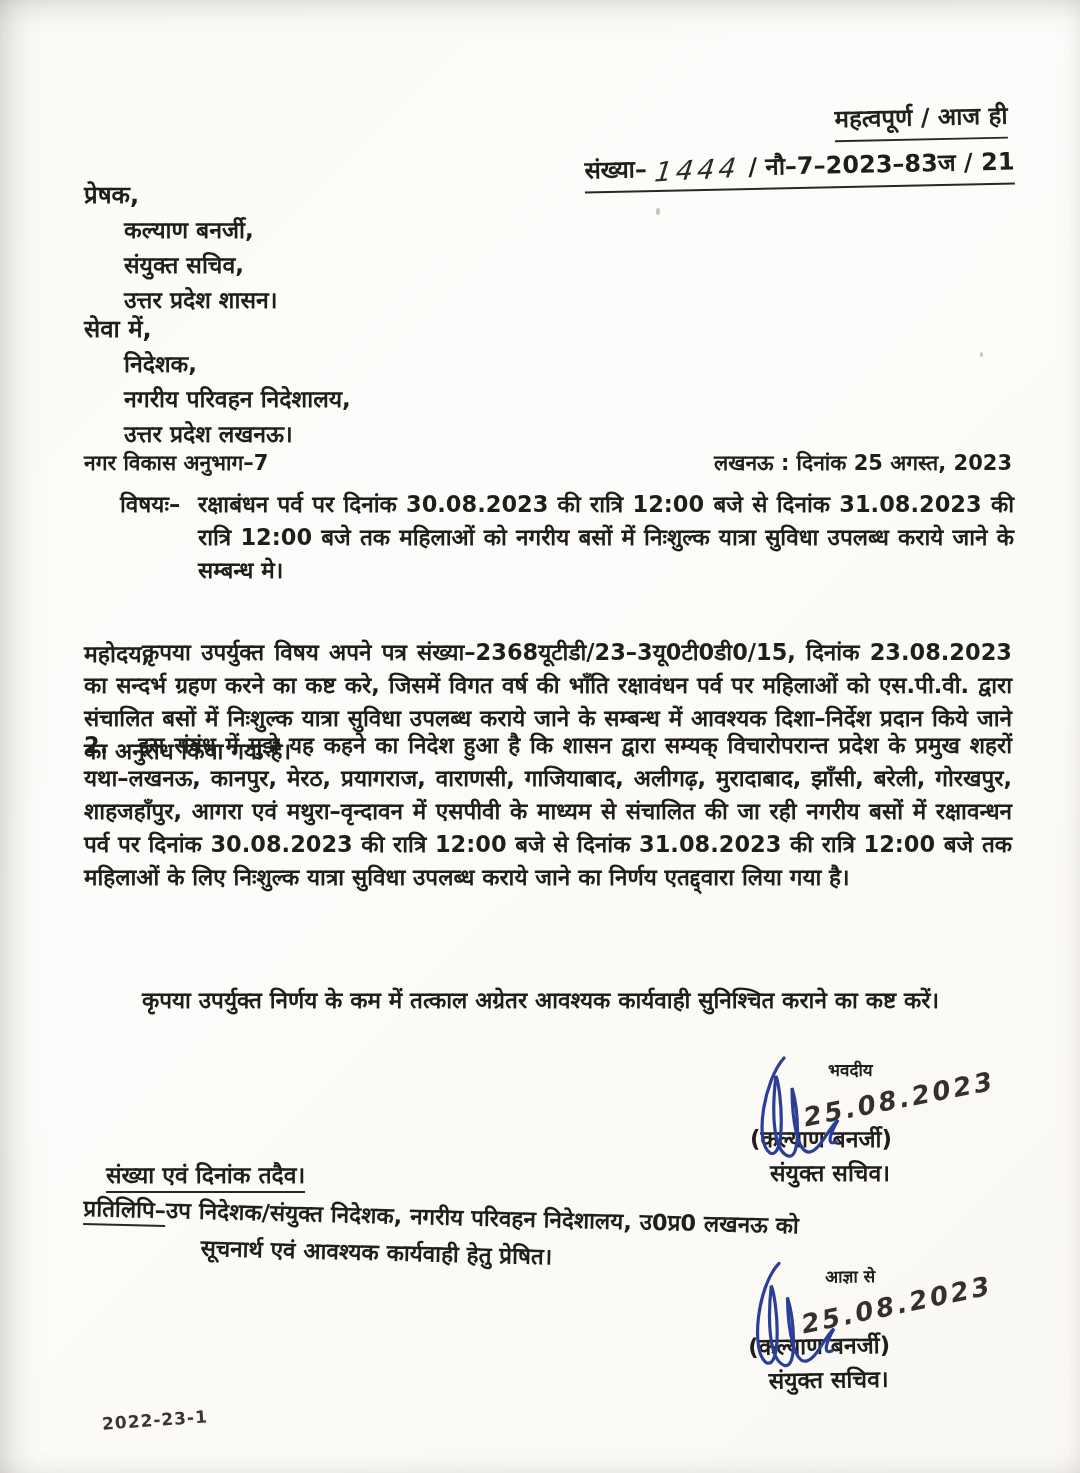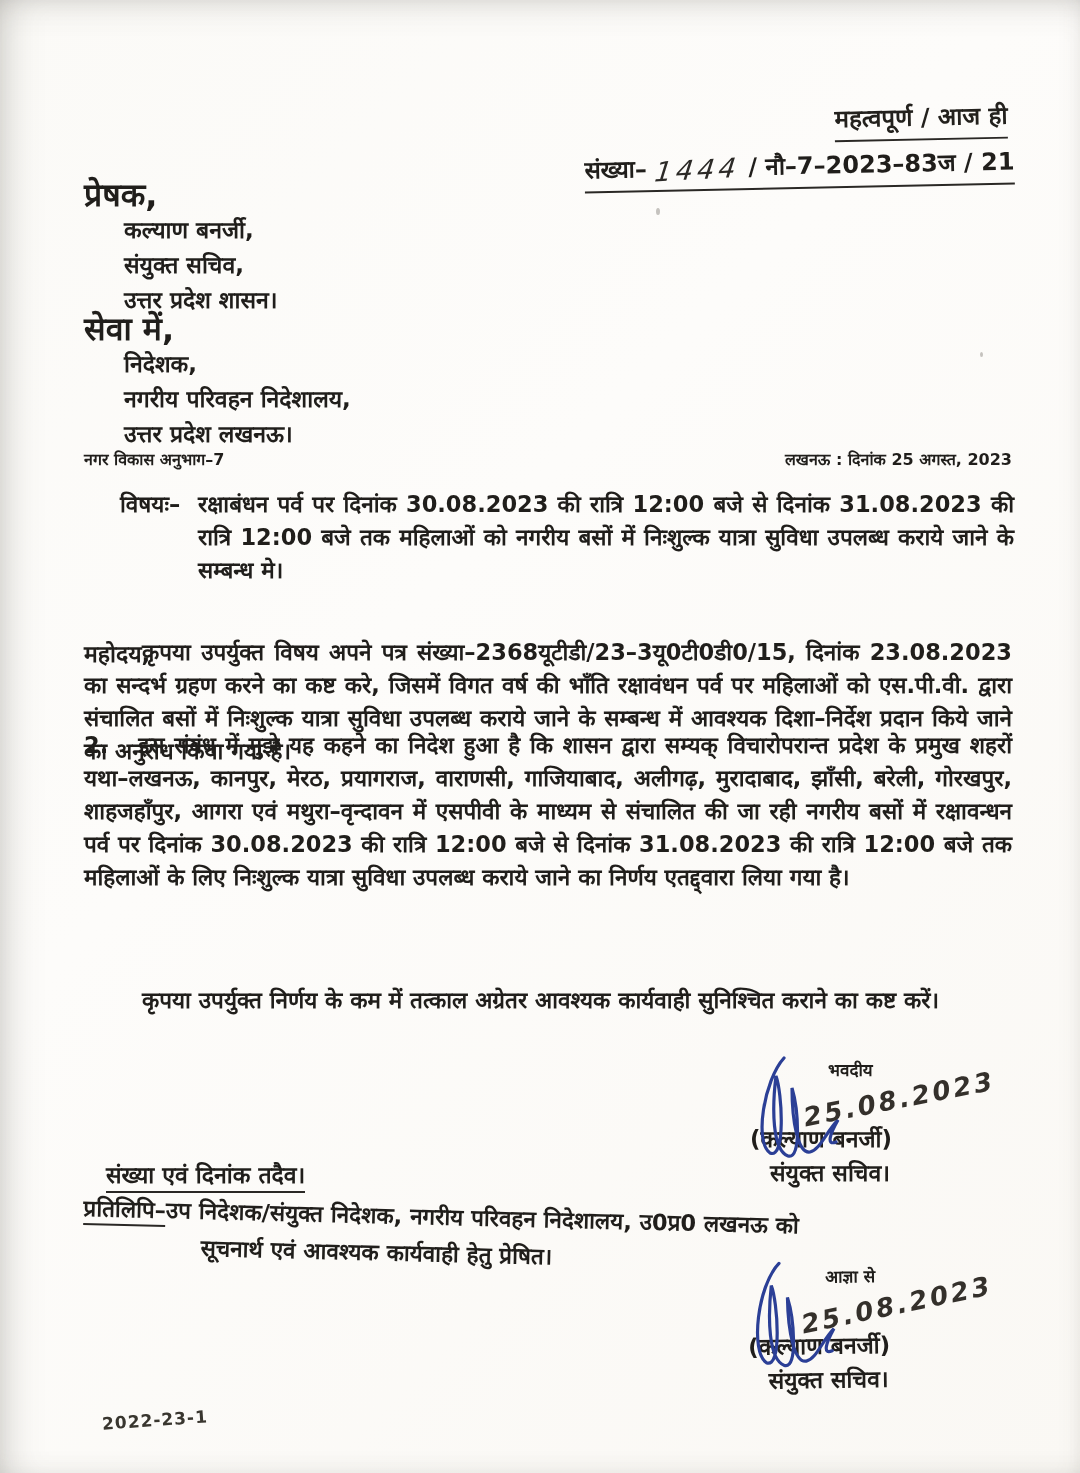--- a/index.html
+++ b/index.html
@@ -32,30 +32,30 @@
   .priority { display:inline-block; margin-right:6px; }
   .number-line { display:inline-block; margin-top:4px; white-space:nowrap; }
   .handwritten-num {
     display:inline-block; font-style:italic; font-weight:400;
     font-size:27px; letter-spacing:4px;
     transform:skewX(-10deg) rotate(-2deg) translateY(3px);
     color:#2c2a27;
   }
 
   
-  .block-label { font-size:32px; font-weight:600; }
+  .block-label { font-size:24px; font-weight:600; }
   .sender-block { position:absolute; left:84px; top:178px; line-height:35px; }
   .recipient-block { position:absolute; left:84px; top:312px; line-height:35px; }
   .addr-lines { margin-left:40px; font-size:23px; font-weight:600; line-height:35px; }
 
   
   .meta-row {
     position:absolute; left:84px; right:68px; top:448px;
     display:flex; justify-content:space-between;
-    font-size:16px; font-weight:600;
+    font-size:21px; font-weight:600;
   }
 
   
   .subject-row {
     position:absolute; left:84px; top:488px; width:930px;
     display:flex; font-size:22.5px; line-height:33px; font-weight:600;
   }
   .subject-label { width:78px; flex:none;margin-left:36px; }
   .subject-text { flex:1; text-align:justify; }
 

